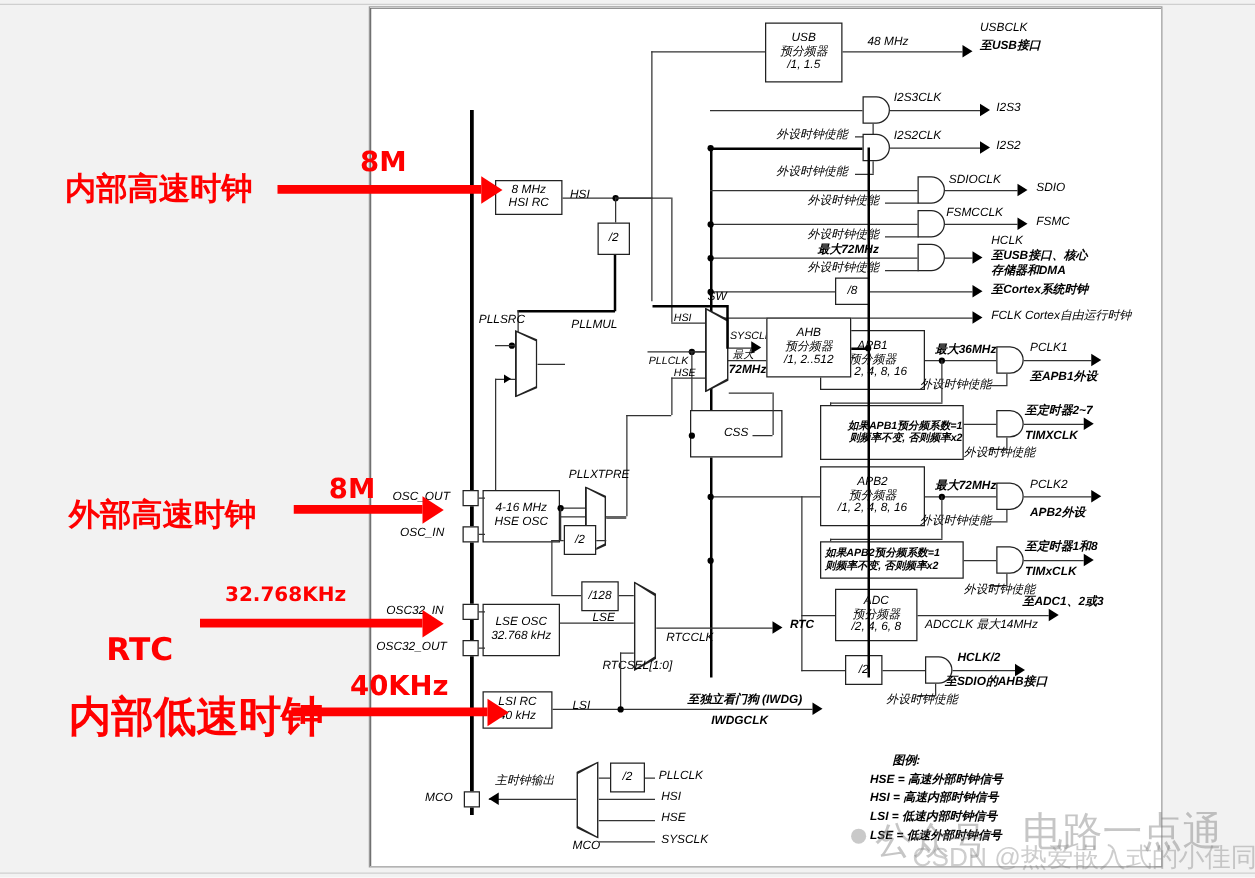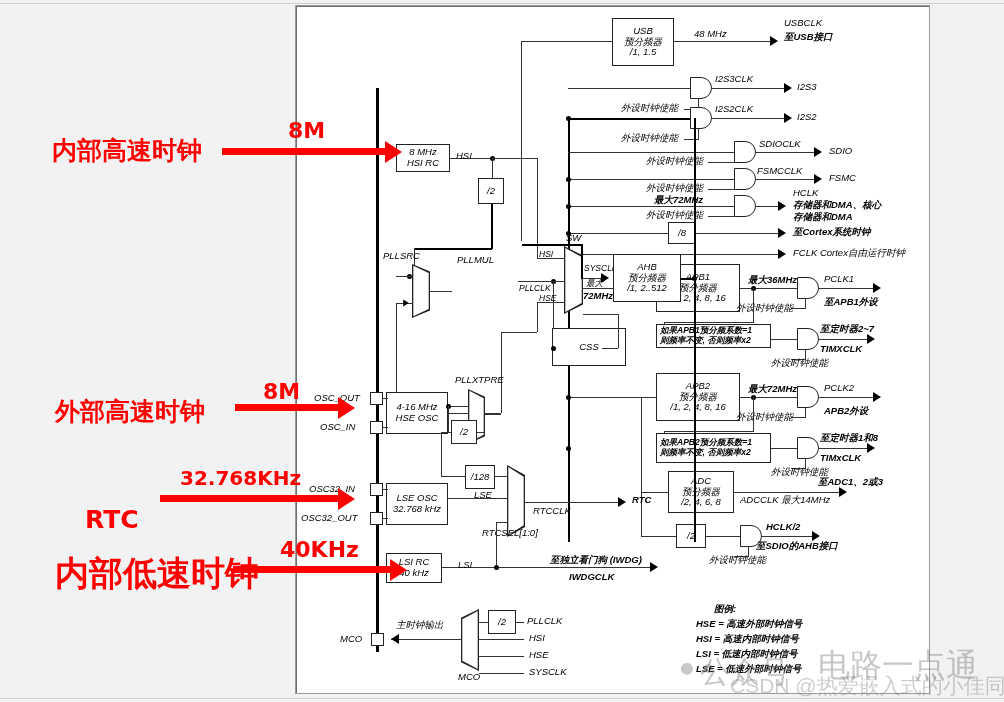--- a/index.html
+++ b/index.html
@@ -146,21 +146,21 @@
     <div class="dot" style="left:270px;top:171px;"></div>
 
     <div class="hline" style="left:272px;top:200px;width:166px;"></div>
     <div class="andg" style="left:438px;top:189px;"></div>
     <div class="hline" style="left:412px;top:210px;width:27px;"></div>
     <div class="hline" style="left:460px;top:200px;width:22px;"></div>
     <div class="arw" style="left:482px;top:195px;"></div>
     <div class="lbl b" style="left:358px;top:189px;">最大72MHz</div>
     <div class="lbl" style="left:350px;top:204px;">外设时钟使能</div>
     <div class="lbl" style="left:497px;top:182px;">HCLK</div>
-    <div class="lbl b" style="left:497px;top:194px;">存储器和DMA、核心</div>
+    <div class="lbl b" style="left:497px;top:194px;">至USB接口、核心</div>
     <div class="lbl b" style="left:497px;top:206px;">存储器和DMA</div>
     <div class="dot" style="left:270px;top:198px;"></div>
 
     <div class="box" style="left:372px;top:216px;width:28px;height:22px;">
       <span>/8</span>
     </div>
     <div class="hline" style="left:272px;top:227px;width:100px;"></div>
     <div class="hline" style="left:400px;top:227px;width:82px;"></div>
     <div class="arw" style="left:482px;top:222px;"></div>
     <div class="lbl b" style="left:497px;top:221px;">至Cortex系统时钟</div>
@@ -186,21 +186,21 @@
     <div class="arw" style="left:577px;top:277px;"></div>
     <div class="lbl b" style="left:452px;top:269px;">最大36MHz</div>
     <div class="lbl" style="left:528px;top:268px;">PCLK1</div>
     <div class="lbl b" style="left:528px;top:291px;">至APB1外设</div>
     <div class="lbl" style="left:440px;top:297px;">外设时钟使能</div>
     <div class="dot" style="left:455px;top:280px;"></div>
     <div class="vline" style="left:457px;top:282px;height:34px;"></div>
     <div class="hline" style="left:368px;top:316px;width:90px;"></div>
     <div class="vline" style="left:368px;top:316px;height:6px;"></div>
 
-    <div class="box left bold" style="left:360px;top:318px;width:115px;height:24px;font-size:8.5px;">
+    <div class="box left bold" style="left:360px;top:318px;width:115px;height:44px;font-size:8.5px;align-items:flex-end;">
       <span>如果APB1预分频系数=1</span>
       <span>则频率不变, 否则频率x2</span>
     </div>
     <div class="hline" style="left:475px;top:333px;width:26px;"></div>
     <div class="andg" style="left:501px;top:322px;"></div>
     <div class="vline" style="left:509px;top:344px;height:9px;"></div>
     <div class="hline" style="left:495px;top:353px;width:15px;"></div>
     <div class="hline" style="left:523px;top:333px;width:48px;"></div>
     <div class="arw" style="left:571px;top:328px;"></div>
     <div class="lbl b" style="left:524px;top:318px;">至定时器2~7</div>
@@ -451,21 +451,21 @@
   <div class="red" style="left:288px;top:118px;font-size:22px;">8M</div>
   <div class="redbar" style="left:222px;top:148px;width:163px;"></div>
   <div class="redarw" style="left:385px;top:141px;"></div>
 
   <div class="red" style="left:55px;top:395px;font-size:25px;">外部高速时钟</div>
   <div class="red" style="left:263px;top:379px;font-size:22px;">8M</div>
   <div class="redbar" style="left:235px;top:404px;width:103px;"></div>
   <div class="redarw" style="left:338px;top:397px;"></div>
 
   <div class="red" style="left:85px;top:505px;font-size:25px;">RTC</div>
-  <div class="red" style="left:180px;top:466px;font-size:20px;">32.768KHz</div>
+  <div class="red" style="left:180px;top:466px;font-size:16px;">32.768KHz</div>
   <div class="redbar" style="left:160px;top:495px;width:178px;"></div>
   <div class="redarw" style="left:338px;top:488px;"></div>
 
   <div class="red" style="left:55px;top:551px;font-size:34px;">内部低速时钟</div>
   <div class="red" style="left:280px;top:537px;font-size:22px;">40KHz</div>
   <div class="redbar" style="left:233px;top:566px;width:157px;"></div>
   <div class="redarw" style="left:390px;top:559px;"></div>
 
   <div class="wmlogo" style="left:676px;top:654px;">⚫⚬</div>
   <div class="wm" style="left:818px;top:644px;font-size:32px;">电路一点通</div>

